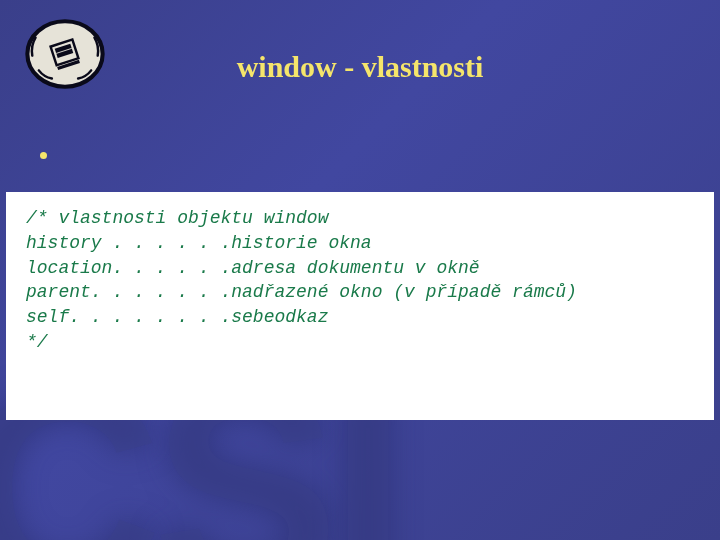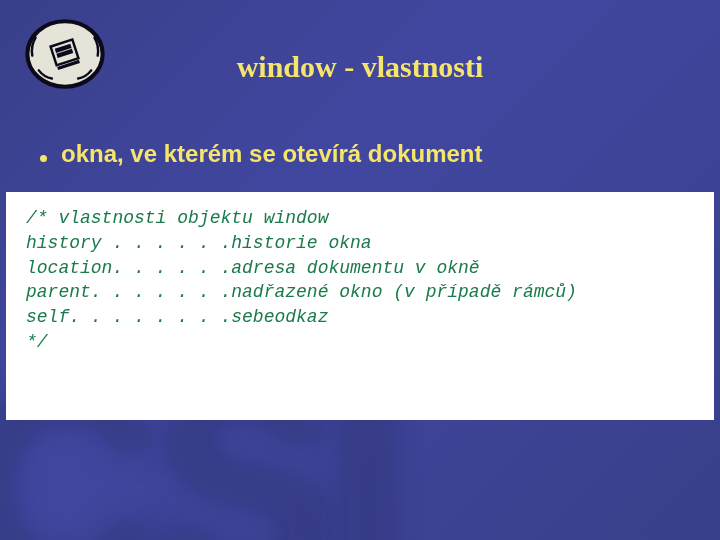--- a/index.html
+++ b/index.html
@@ -98,21 +98,20 @@
     <path d="M86 24 Q 92 34 90 46" fill="none" stroke="#0a0a1a" stroke-width="3" stroke-linecap="round"></path>
     <path d="M18 64 Q 24 72 34 74" fill="none" stroke="#0a0a1a" stroke-width="3" stroke-linecap="round"></path>
     <path d="M82 64 Q 76 72 66 74" fill="none" stroke="#0a0a1a" stroke-width="3" stroke-linecap="round"></path>
   </svg>
 </div>
 
 <div class="title">window - vlastnosti</div>
 
 <div class="bullet-row">
   <span class="bullet-dot"></span>
-  <span>okna, ve kterém se otevírá dokument</span>
 </div>
 
 <div class="code-box">
   <pre>/* vlastnosti objektu window
 history . . . . . .historie okna
 location. . . . . .adresa dokumentu v okně
 parent. . . . . . .nadřazené okno (v případě rámců)
 self. . . . . . . .sebeodkaz
 */</pre>
 </div>

